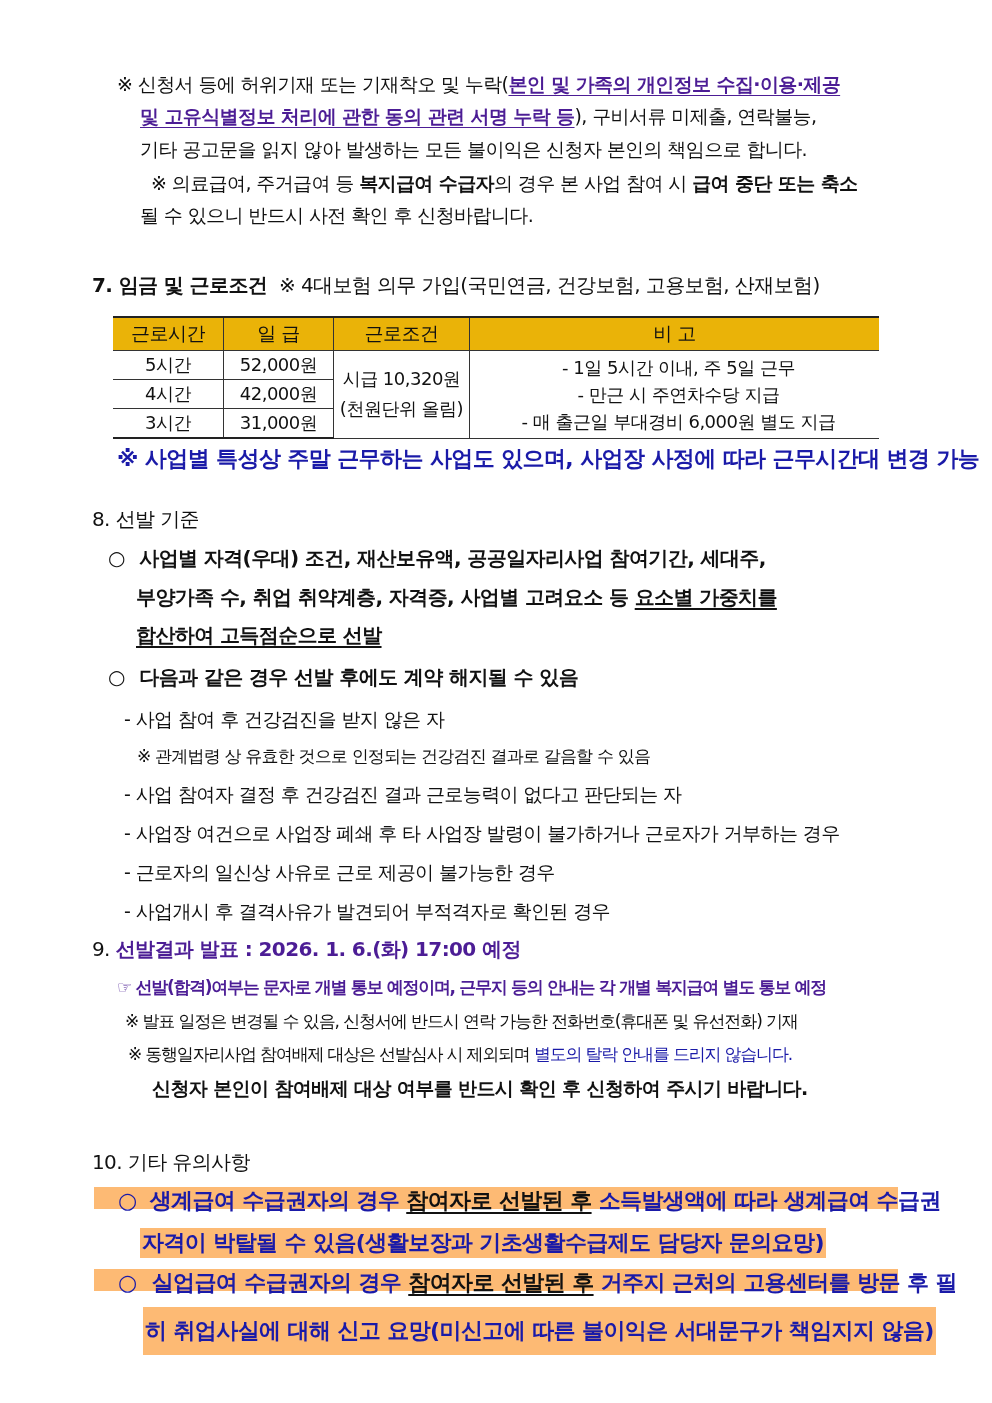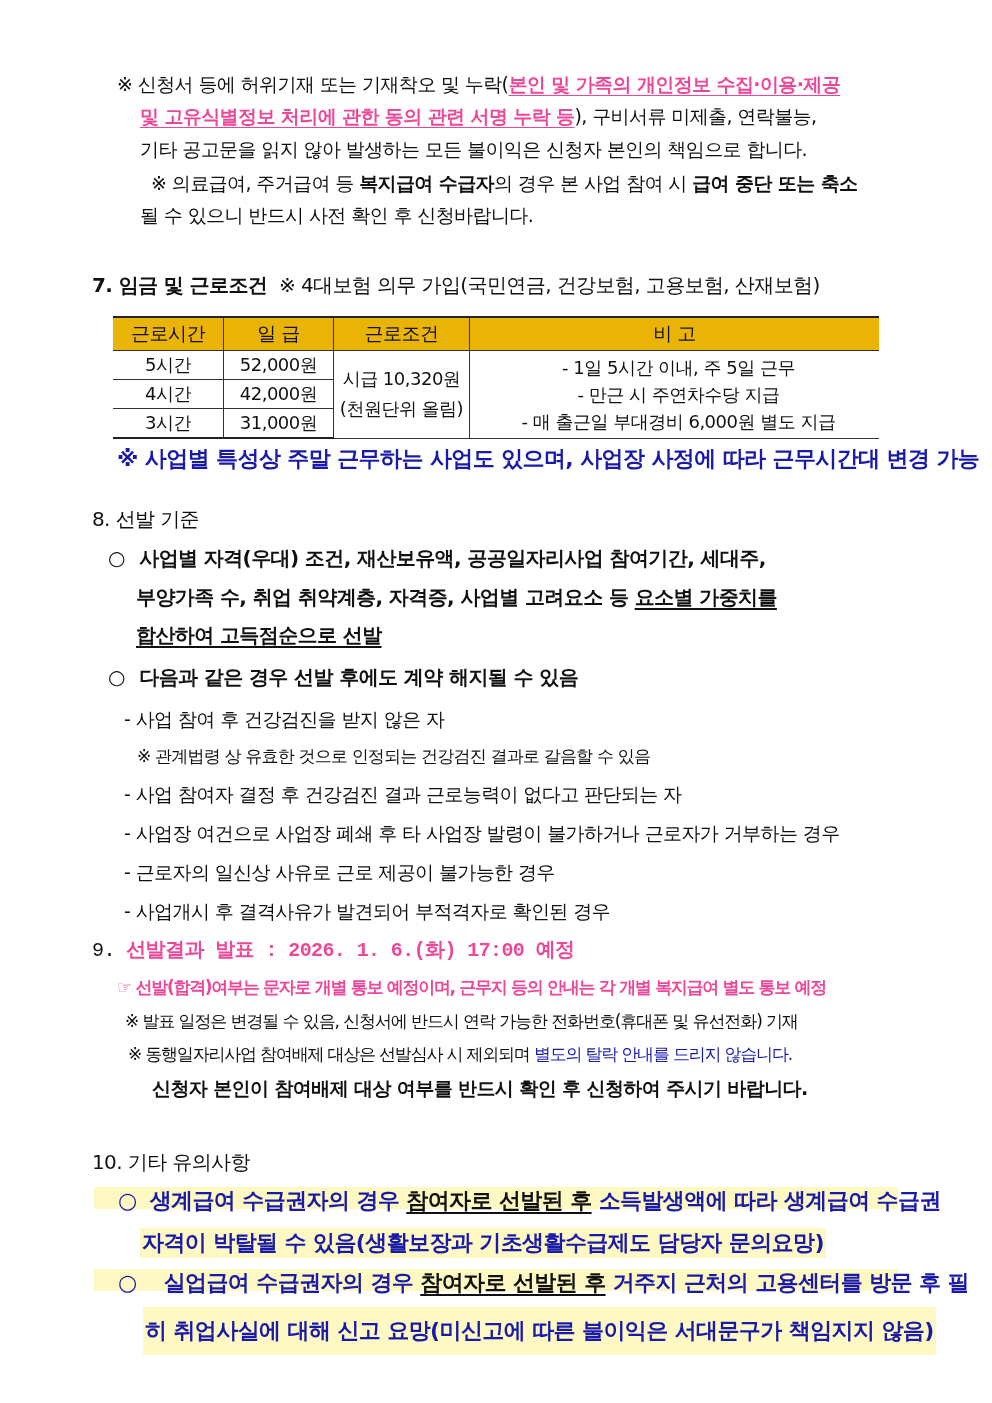--- a/index.html
+++ b/index.html
@@ -4,24 +4,24 @@
 <style>
   html, body { margin:0; padding:0; background:#fff; }
   body { width:992px; height:1403px; position:relative; overflow:hidden;
          font-family:"DejaVu Sans", sans-serif; color:#111; }
   .abs { position:absolute; white-space:nowrap; }
   .t19 { font-size:19px; letter-spacing:-0.6px; }
   .t18 { font-size:22px; letter-spacing:-0.6px; }
   .t17 { font-size:17px; letter-spacing:-0.8px; }
   .t20 { font-size:20px; letter-spacing:-0.6px; }
   .b { font-weight:bold; }
-  .red { color:#ec4899; }
+  .red { color:#4c1d95; }
   .blue { color:#1a1aa8; }
   .ul { text-decoration:underline; text-underline-offset:4px; }
-  .hl { background:#fef9c3; }
+  .hl { background:#fdba74; }
   table.wage { position:absolute; left:113px; top:316px; width:766px;
     border-collapse:collapse; font-size:18px; letter-spacing:-0.5px; }
   table.wage th { background:#eab308; font-weight:normal; font-size:19px;
     height:30px; border:1px solid #333; border-top:2px solid #222; }
   table.wage td { border:1px solid #333; height:28px; text-align:center; padding:0; }
   table.wage tr:last-child td { border-bottom:2px solid #222; }
   table.wage th:first-child, table.wage td:first-child { border-left:none; }
   table.wage th:last-child, table.wage td.note { border-right:none; }
   td.note { text-align:center; padding-left:8px !important; line-height:27px; vertical-align:middle; }
   td.cond { line-height:30px; vertical-align:middle; }
@@ -95,21 +95,21 @@
   <span>○</span>
   <span style="margin-left:8px;">다음과 같은 경우 선발 후에도 계약 해지될 수 있음</span>
 </div>
 <div class="abs t19" style="left:124px;top:707px;">- 사업 참여 후 건강검진을 받지 않은 자</div>
 <div class="abs t17" style="left:137px;top:745px;">※ 관계법령 상 유효한 것으로 인정되는 건강검진 결과로 갈음할 수 있음</div>
 <div class="abs t19" style="left:124px;top:782px;">- 사업 참여자 결정 후 건강검진 결과 근로능력이 없다고 판단되는 자</div>
 <div class="abs t19" style="left:124px;top:821px;">- 사업장 여건으로 사업장 폐쇄 후 타 사업장 발령이 불가하거나 근로자가 거부하는 경우</div>
 <div class="abs t19" style="left:124px;top:860px;">- 근로자의 일신상 사유로 근로 제공이 불가능한 경우</div>
 <div class="abs t19" style="left:124px;top:899px;">- 사업개시 후 결격사유가 발견되어 부적격자로 확인된 경우</div>
 
-<div class="abs t20" style="left:92px;top:936px;font-family:Liberation Mono, monospace;">
+<div class="abs t20" style="left:92px;top:936px;">
   <span>9.</span>
   <span class="red b">선발결과 발표 : 2026. 1. 6.(화) 17:00 예정</span>
 </div>
 <div class="abs t17 red b" style="left:117px;top:976px;letter-spacing:-1.3px;">
   <span>☞</span>
   <span>선발(합격)여부는 문자로 개별 통보 예정이며, 근무지 등의 안내는 각 개별 복지급여 별도 통보 예정</span>
 </div>
 <div class="abs t17" style="left:125px;top:1010px;letter-spacing:-1.1px;">※ 발표 일정은 변경될 수 있음, 신청서에 반드시 연락 가능한 전화번호(휴대폰 및 유선전화) 기재</div>
 <div class="abs t17" style="left:128px;top:1043px;letter-spacing:-1.2px;">
   <span>※ 동행일자리사업 참여배제 대상은 선발심사 시 제외되며 </span><span class="blue">별도의 탈락 안내를 드리지 않습니다.</span>
@@ -121,15 +121,15 @@
 <div class="abs hl" style="left:94px;top:1187px;width:804px;height:22px;"></div>
 <div class="abs t18 b blue" style="left:118px;top:1186px;">
   <span>○</span>
   <span style="margin-left:6px;">생계급여 수급권자의 경우 </span><span class="ul" style="color:#111;">참여자로 선발된 후</span><span> 소득발생액에 따라 생계급여 수급권</span>
 </div>
 <div class="abs t18 b blue hl" style="left:140px;top:1228px;padding:0 2px;">자격이 박탈될 수 있음(생활보장과 기초생활수급제도 담당자 문의요망)</div>
 
 <div class="abs hl" style="left:94px;top:1269px;width:804px;height:22px;"></div>
 <div class="abs t18 b blue" style="left:118px;top:1268px;">
   <span>○</span>
-  <span style="margin-left:20px;">실업급여 수급권자의 경우 </span><span class="ul" style="color:#111;">참여자로 선발된 후</span><span> 거주지 근처의 고용센터를 방문 후 필</span>
+  <span style="margin-left:8px;">실업급여 수급권자의 경우 </span><span class="ul" style="color:#111;">참여자로 선발된 후</span><span> 거주지 근처의 고용센터를 방문 후 필</span>
 </div>
 <div class="abs t18 b blue hl" style="left:143px;top:1307px;padding:9px 2px;">히 취업사실에 대해 신고 요망(미신고에 따른 불이익은 서대문구가 책임지지 않음)</div>
 
 </body></html>

